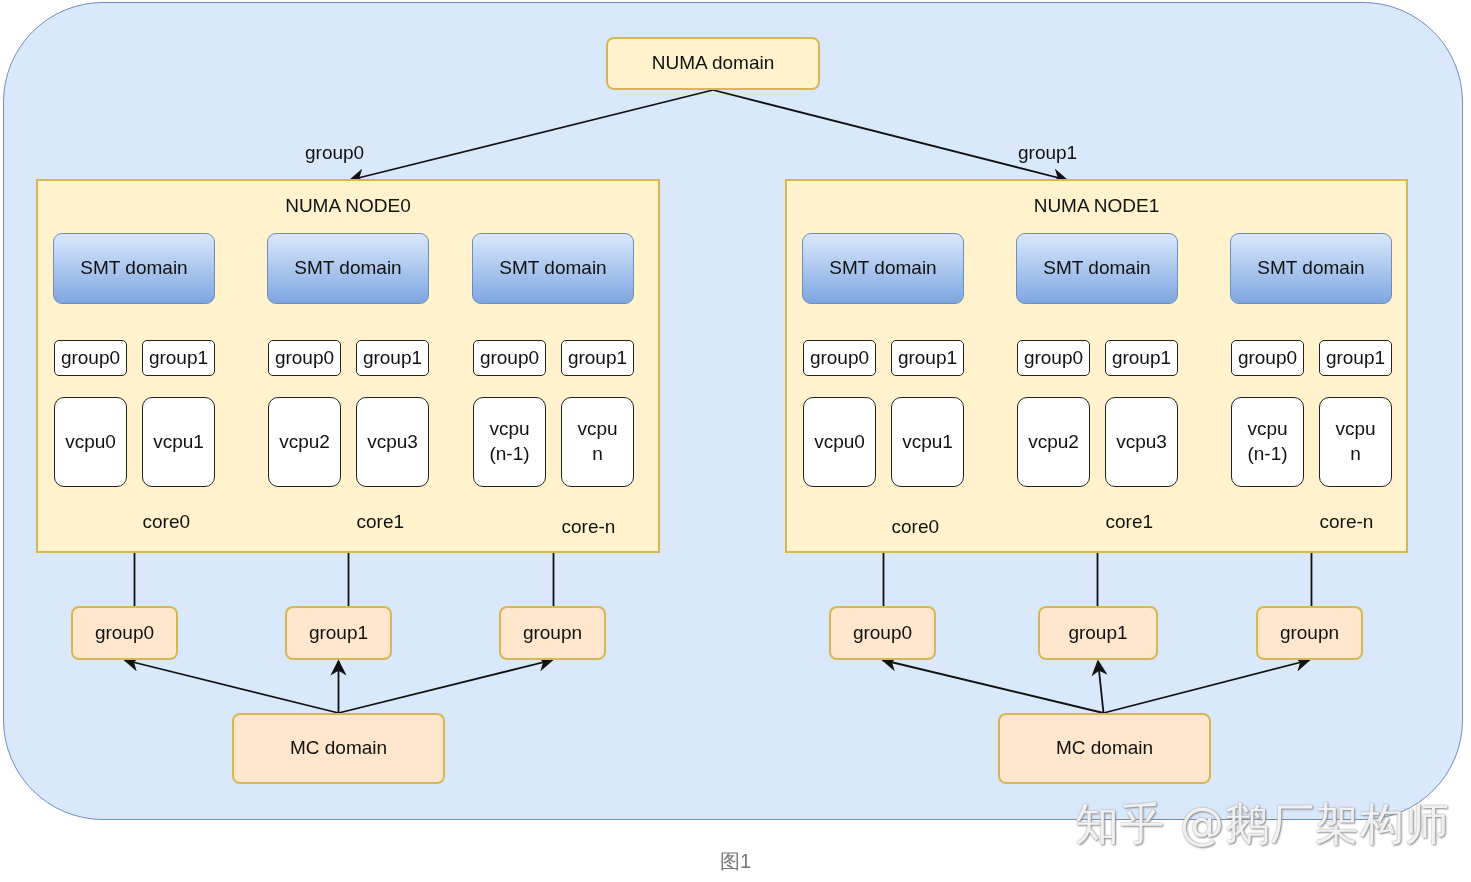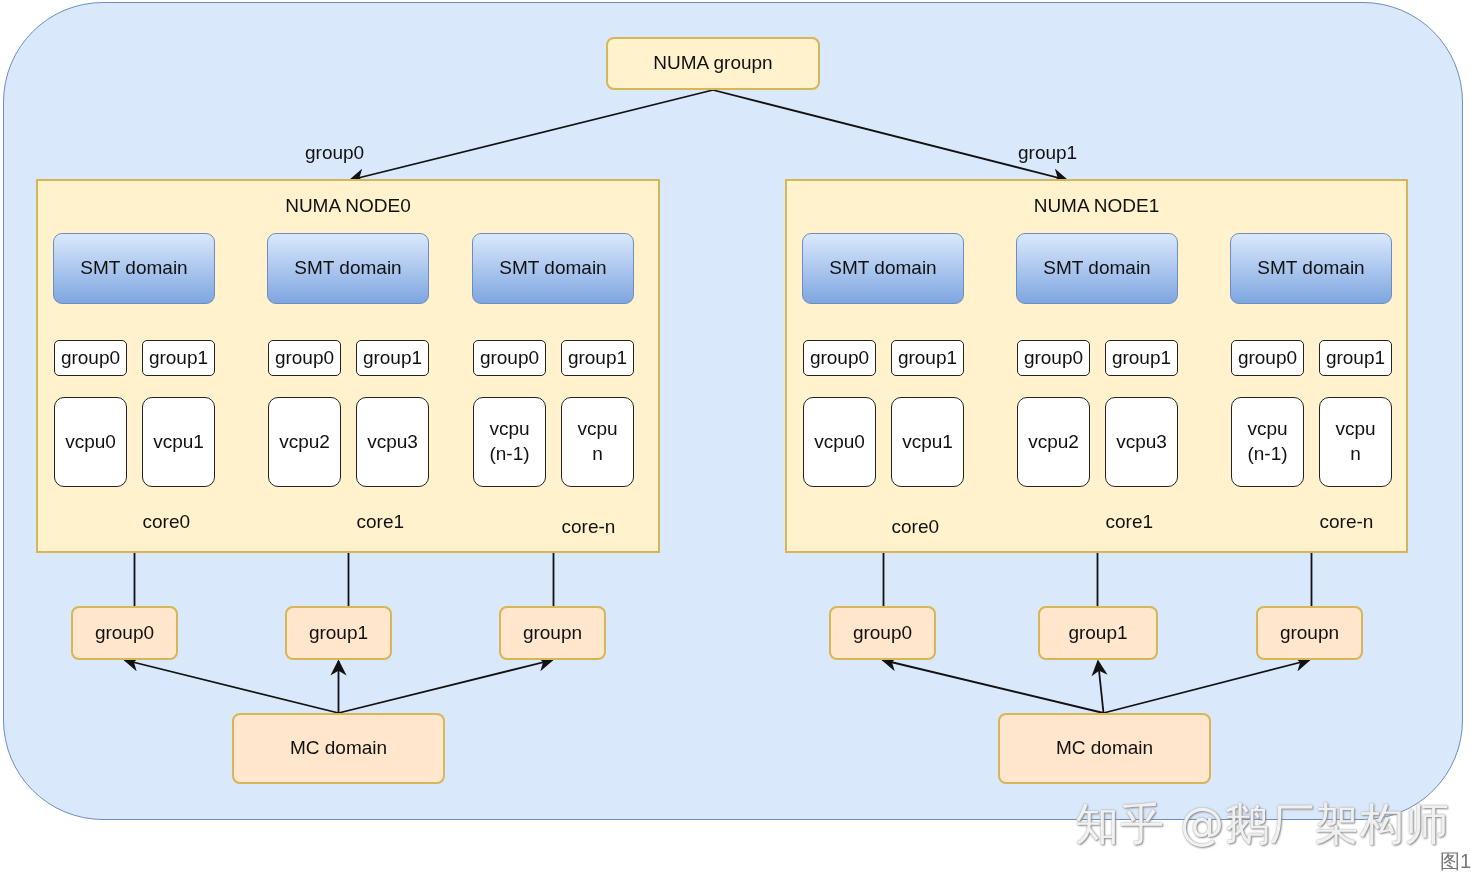--- a/index.html
+++ b/index.html
@@ -8,21 +8,21 @@
   .outer { position:absolute; left:3px; top:2px; width:1460px; height:818px; background:#dae8fc; border:1.5px solid #6c8ebf; border-radius:100px; box-sizing:border-box; }
   .box { position:absolute; box-sizing:border-box; display:flex; align-items:center; justify-content:center; text-align:center; color:#111; font-size:19px; line-height:1.3; }
   .numa-domain { background:#fff2cc; border:2px solid #d6b656; border-radius:8px; }
   .node { position:absolute; background:#fff2cc; border:2px solid #d6b656; box-sizing:border-box; }
   .node-title { position:absolute; left:0; right:0; top:14px; text-align:center; font-size:19px; color:#111; }
   .smt { background:linear-gradient(#dae8fc, #7ea6e0); border:1.5px solid #6c8ebf; border-radius:9px; }
   .grp { background:#ffffff; border:1.5px solid #222; border-radius:5px; font-size:19px; }
   .vcpu { background:#ffffff; border:1.5px solid #222; border-radius:10px; }
   .orange { background:#ffe6cc; border:2px solid #d6b656; border-radius:8px; }
   .lbl { position:absolute; font-size:19px; color:#111; white-space:nowrap; }
-  .caption { position:absolute; left:0; width:1471px; top:848px; text-align:right; font-size:20px; color:#777; }
+  .caption { position:absolute; left:0; width:1471px; top:848px; text-align:center; font-size:20px; color:#777; }
   .watermark { position:absolute; left:1075px; top:795px; font-size:44px; color:rgba(255,255,255,0.85); letter-spacing:1px; text-shadow:0 0 2px #999, 1px 1px 2px #888; font-family:"DejaVu Sans", sans-serif; white-space:nowrap; }
 </style>
 </head>
 <body>
 
 <div class="outer"></div>
 
 <svg id="canvas" width="1471" height="882">
   <defs>
     <marker id="arr" viewBox="0 0 10 10" refX="9" refY="5" markerWidth="9" markerHeight="9" orient="auto-start-reverse">
@@ -65,21 +65,21 @@
       <line x1="1355.5" y1="376" x2="1355.5" y2="396" stroke="#111" stroke-width="1.8" marker-end="url(#arr)"></line>
       <path d="M1267.5,487 L1267.5,496 Q1267.5,504 1275.5,504 L1303.5,504 Q1311.5,504 1311.5,512 M1355.5,487 L1355.5,496 Q1355.5,504 1347.5,504 L1319.5,504 Q1311.5,504 1311.5,512" fill="none" stroke="#111" stroke-width="1.6"></path>
       <line x1="1311.5" y1="606" x2="1311.5" y2="514" stroke="#111" stroke-width="1.8" marker-end="url(#arr)"></line>
       <line x1="1103.5" y1="713" x2="882.5" y2="660" stroke="#111" stroke-width="1.8" marker-end="url(#arr)"></line>
       <line x1="1103.5" y1="713" x2="1098" y2="661" stroke="#111" stroke-width="1.8" marker-end="url(#arr)"></line>
       <line x1="1103.5" y1="713" x2="1309.5" y2="660" stroke="#111" stroke-width="1.8" marker-end="url(#arr)"></line>
     </g>
 </svg>
 
 <div class="box numa-domain" style="left:606px;top:37px;width:214px;height:53px;">
-  <span>NUMA groupn</span>
+  <span>NUMA domain</span>
 </div>
 <span class="lbl" style="left:305px;top:142px;">group0</span>
 <span class="lbl" style="left:1018px;top:142px;">group1</span>
 
 <div id="nodes">
     <div class="node" style="left:36px;top:179px;width:624px;height:374px;">
       <div class="node-title">NUMA NODE0</div>
     </div>
     <div class="box smt" style="left:53px;top:233px;width:162px;height:71px;">
       <span style="white-space: pre-line;">SMT domain</span>

